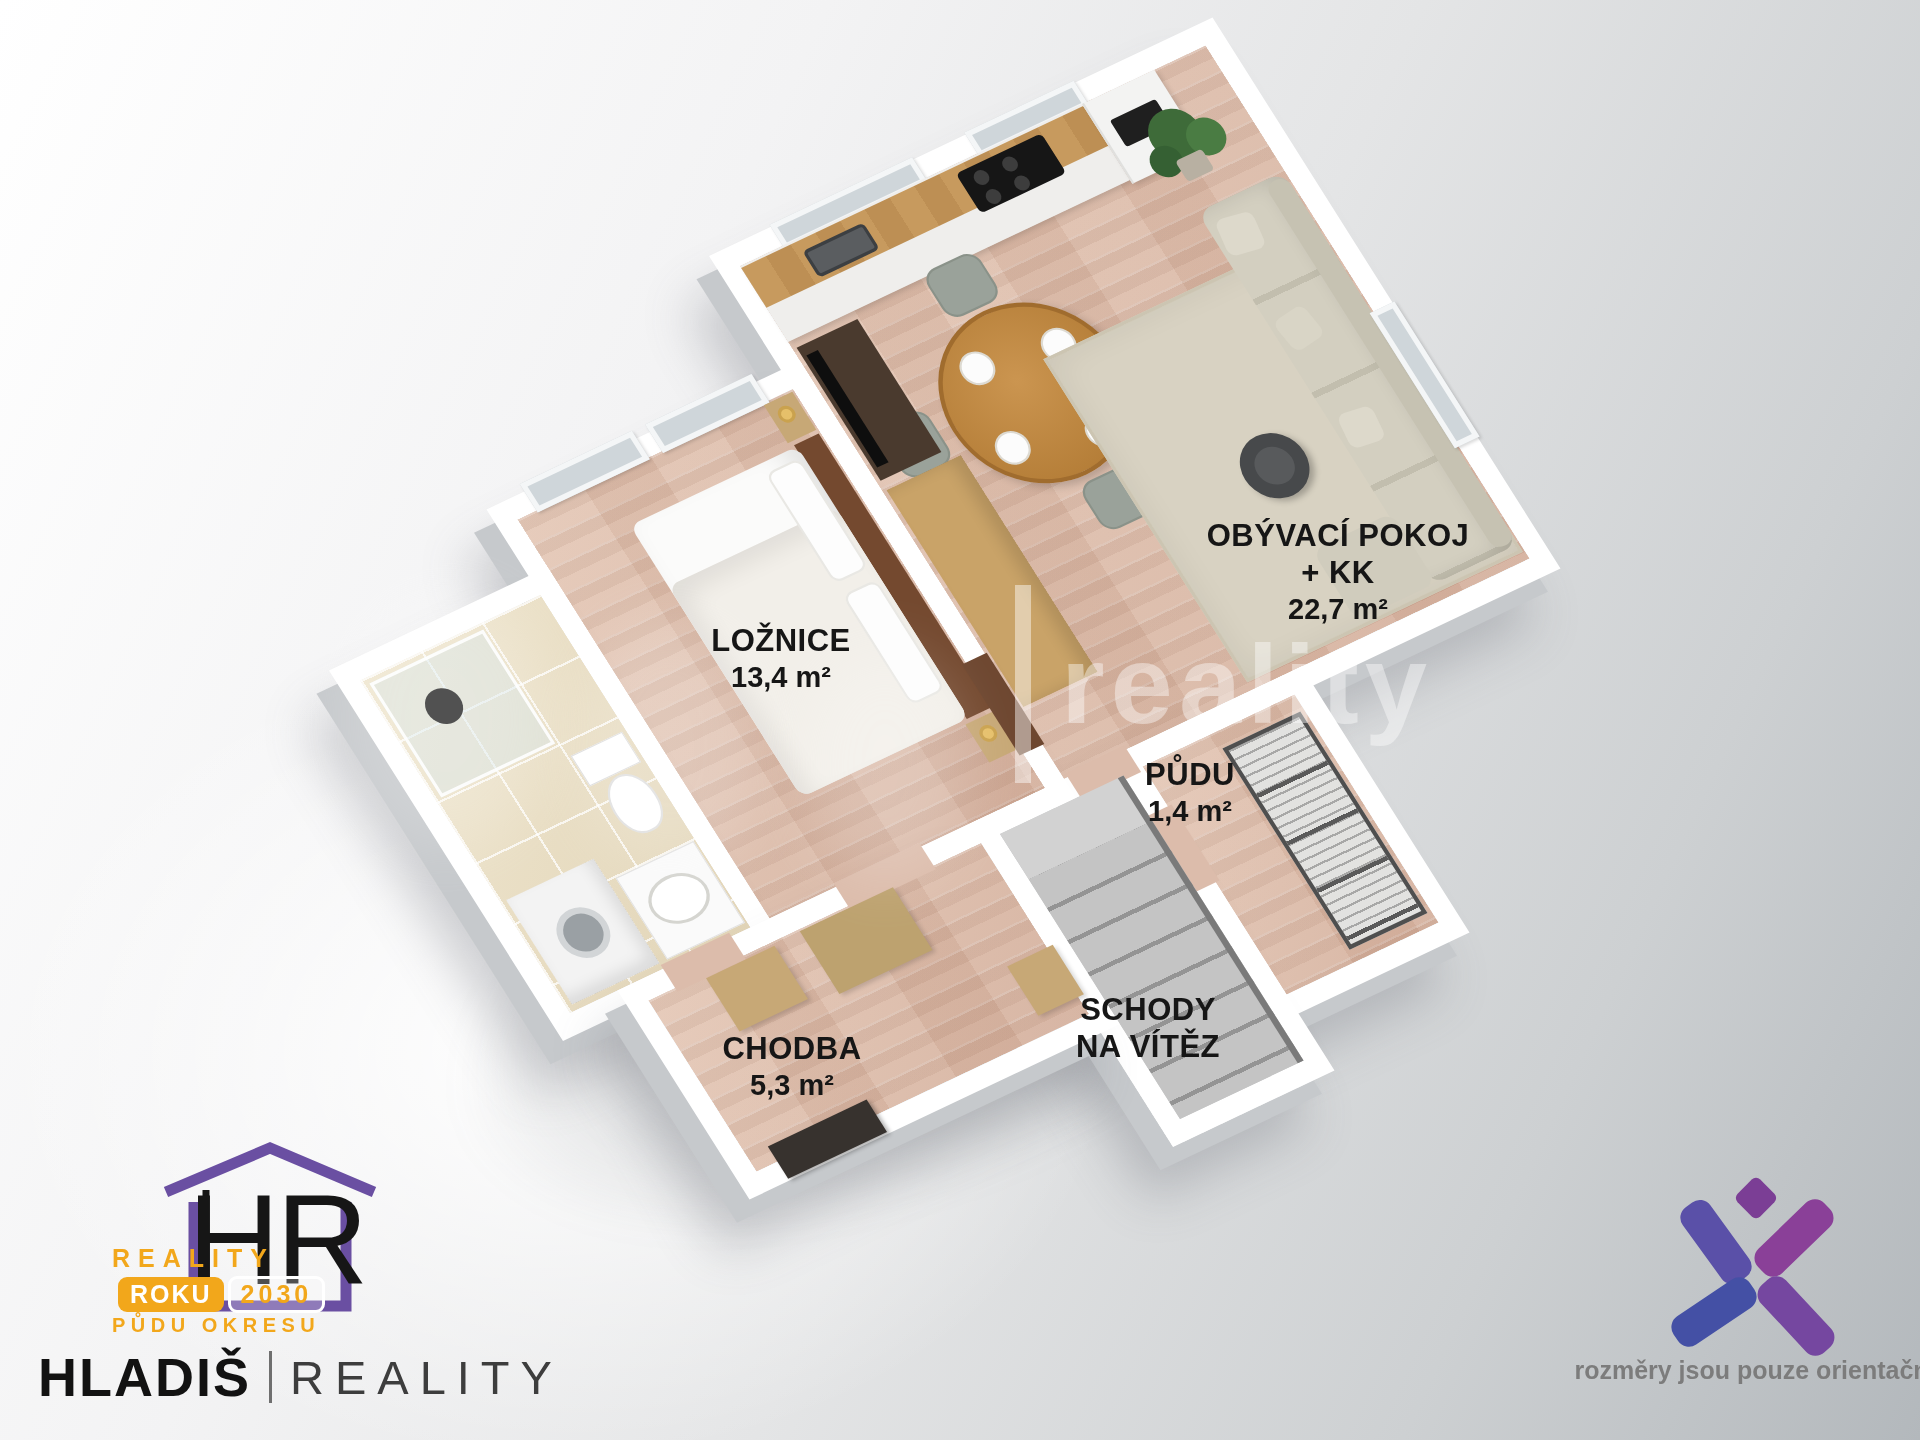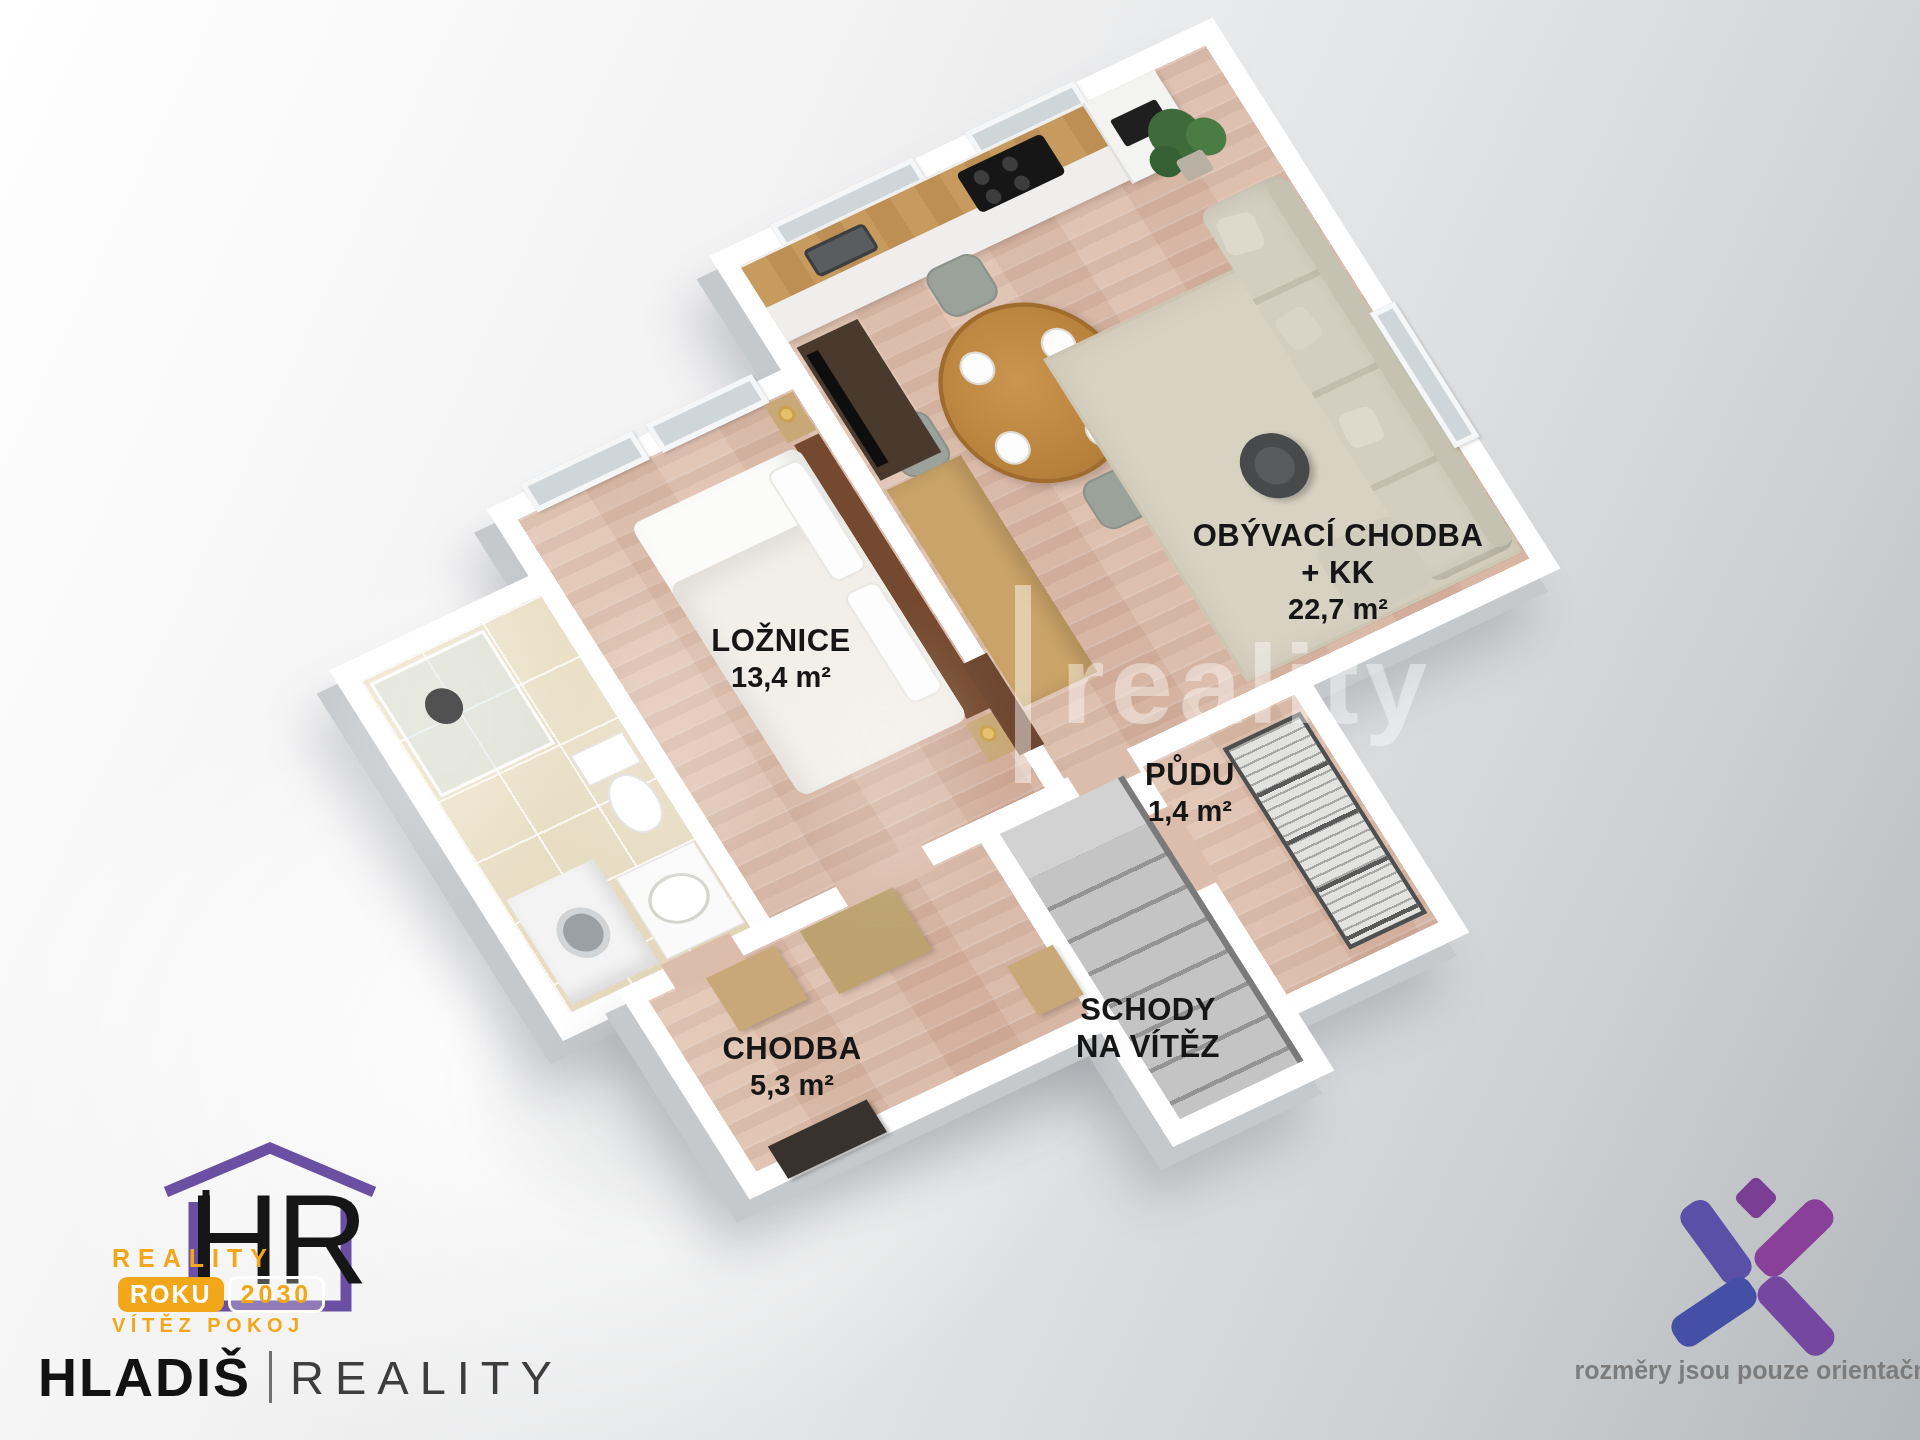--- a/index.html
+++ b/index.html
@@ -167,21 +167,21 @@
     <div class="wm-bar"></div>
     <div class="wm-word">reality</div>
   </div>
 
   <div class="room-label" style="left:781px;top:658px">
     <div class="rl-line">LOŽNICE</div>
 
     <div class="rl-area">13,4 m²</div>
   </div>
   <div class="room-label" style="left:1338px;top:572px">
-    <div class="rl-line">OBÝVACÍ CHODBA</div>
+    <div class="rl-line">OBÝVACÍ POKOJ</div>
     <div class="rl-line">+ KK</div>
     <div class="rl-area">22,7 m²</div>
   </div>
   <div class="room-label" style="left:792px;top:1066px">
     <div class="rl-line">CHODBA</div>
 
     <div class="rl-area">5,3 m²</div>
   </div>
   <div class="room-label" style="left:1190px;top:792px">
     <div class="rl-line">PŮDU</div>
@@ -200,21 +200,21 @@
       <path d="M44,64 L44,168 L196,168 L196,64" fill="none" stroke="#6A4FA2" stroke-width="11"></path>
       <line x1="56" y1="52" x2="56" y2="148" stroke="#161616" stroke-width="7"></line>
       <text x="126" y="146" font-size="128" font-weight="400" letter-spacing="-4" fill="#161616" text-anchor="middle" font-family="Liberation Sans, sans-serif">HR</text>
     </svg>
   </div>
   <div class="award award-l1">REALITY</div>
   <div class="award award-row">
     <span class="award-roku">ROKU</span>
     <span class="award-year">2030</span>
   </div>
-  <div class="award award-l3">VÍTĚZ POKOJ</div>
+  <div class="award award-l3">PŮDU OKRESU</div>
   <div class="agency">
     <span class="agency-name">HLADIŠ</span>
     <span class="agency-divider"></span>
     <span class="agency-suffix">REALITY</span>
   </div>
 
   <div class="x-logo">
     <svg width="175" height="190" viewBox="0 0 175 190">
       <g>
         <rect x="-16" y="-16" width="32" height="32" rx="6" transform="translate(88,22) rotate(45)" fill="#7B3E95"></rect>

